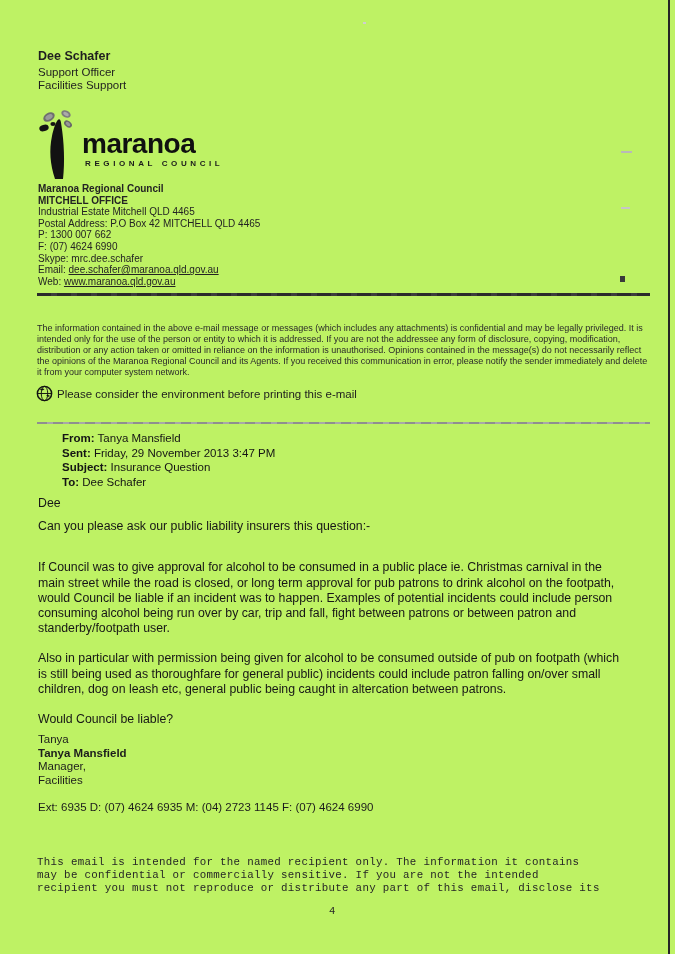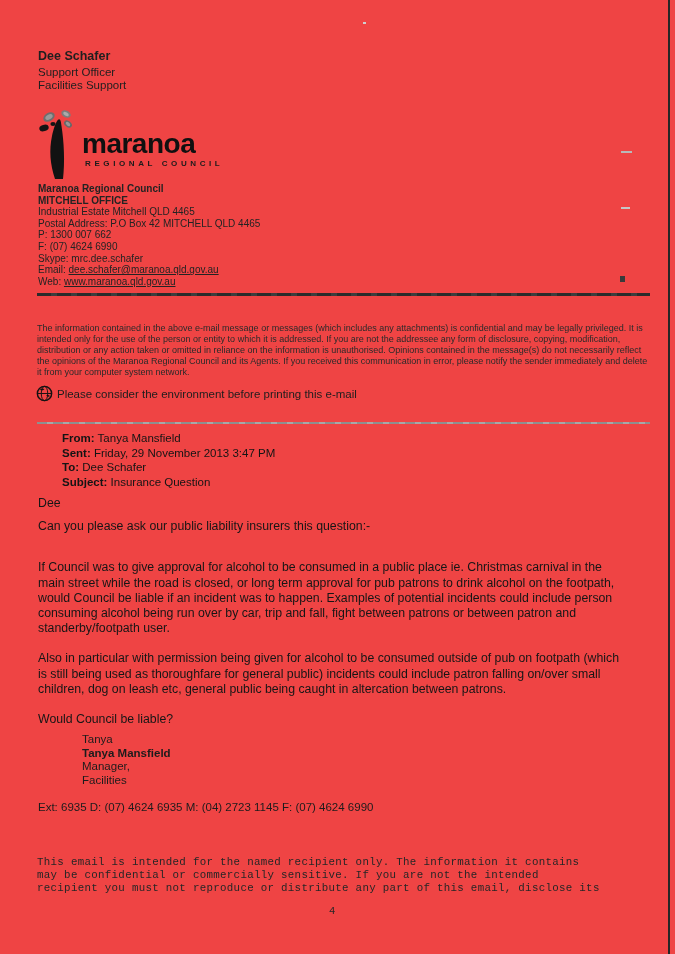--- a/index.html
+++ b/index.html
@@ -1,21 +1,21 @@
 <!DOCTYPE html>
 <html><head>
 <meta charset="utf-8">
 <style>
   * { margin: 0; padding: 0; box-sizing: border-box; }
   html, body { background: #e8e8e8; }
   .page {
     position: relative;
     width: 675px;
     height: 954px;
-    background: #ef4444;
+    background: #bef264;
     font-family: "Liberation Sans", sans-serif;
     color: #1f1f1f;
     overflow: hidden;
   }
   
   .scan-line-right {
     position: absolute; top: 0; left: 668px; width: 2px; height: 954px;
     background: #262626;
   }
   .artifact { position: absolute; }
@@ -57,21 +57,21 @@
   .env-line .env-text { font-size: 11.5px; color: #1d1d1d; }
   
   .mail-headers { position: absolute; left: 38px; top: 431px; font-size: 11.5px; line-height: 14.6px; color: #141414; }
   .mail-headers .lbl { font-weight: bold; margin-left: 24px; }
   
   .mail-body { position: absolute; left: 38px; top: 496px; width: 592px; font-size: 12.3px; line-height: 15.2px; color: #161616; }
   .mail-body p { margin-bottom: 15px; }
   .mail-body .greet { margin-bottom: 8px; }
   .mail-body .intro { margin-bottom: 26px; }
   
-  .signature { position: absolute; left: 38px; top: 733px; font-size: 11.5px; line-height: 13.6px; color: #1c1c1c; margin-left: 44px; }
+  .signature { position: absolute; left: 38px; top: 733px; font-size: 11.5px; line-height: 13.6px; color: #1c1c1c; }
   .signature .b { font-weight: bold; }
   .sig-contacts { position: absolute; left: 38px; top: 800px; font-size: 11.5px; line-height: 14.5px; color: #1c1c1c; }
   
   .footer-disclaimer {
     position: absolute; left: 37px; top: 856px; width: 610px;
     font-family: "Liberation Mono", "DejaVu Sans Mono", monospace;
     font-size: 10.8px; line-height: 13.2px; letter-spacing: 0.3px;
     color: #262626; white-space: pre-line;
   }
   .page-number {
@@ -146,22 +146,22 @@
       <path d="M12 12 q2.8 -1 4.4 1 q-2 2.2 -4.4 -1 Z" fill="#111"></path>
     </svg>
     <span class="env-text">Please consider the environment before printing this e-mail</span>
   </div>
 
   <div class="rule-thin"></div>
 
   <div class="mail-headers">
     <div><span class="lbl">From:</span> <span>Tanya Mansfield</span></div>
     <div><span class="lbl">Sent:</span> <span>Friday, 29 November 2013 3:47 PM</span></div>
+    <div><span class="lbl">Subject:</span> <span>Insurance Question</span></div>
     <div><span class="lbl">To:</span> <span>Dee Schafer</span></div>
-    <div><span class="lbl">Subject:</span> <span>Insurance Question</span></div>
   </div>
 
   <div class="mail-body">
     <p class="greet">Dee</p>
     <p class="intro">Can you please ask our public liability insurers this question:-</p>
     <p>If Council was to give approval for alcohol to be consumed in a public place ie. Christmas carnival in the main street while the road is closed, or long term approval for pub patrons to drink alcohol on the footpath, would Council be liable if an incident was to happen.  Examples of potential incidents could include person consuming alcohol being run over by car, trip and fall, fight between patrons or between patron and standerby/footpath user.</p>
     <p>Also in particular with permission being given for alcohol to be consumed outside of pub on footpath (which is still being used as thoroughfare for general public)  incidents could include patron falling on/over small children, dog on leash etc, general public being caught in altercation between patrons.</p>
     <p>Would Council be liable?</p>
   </div>
 

